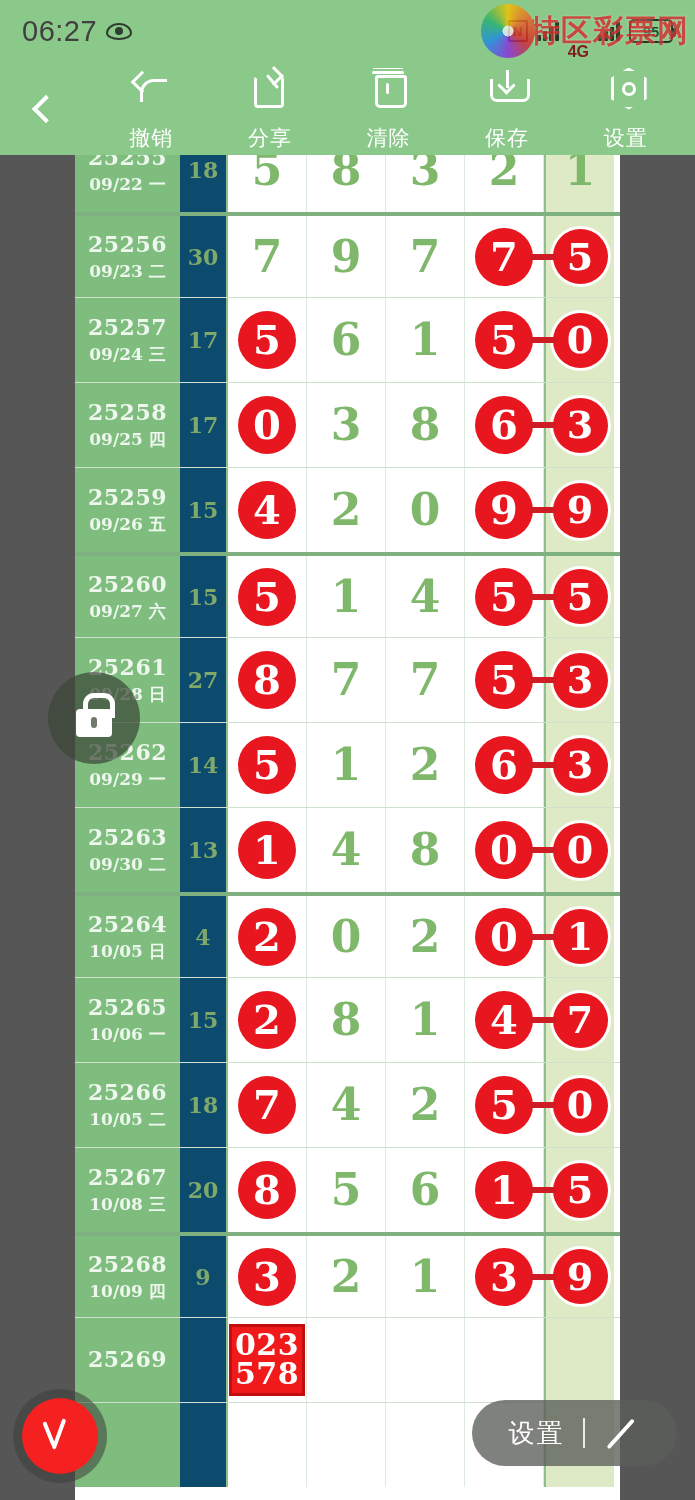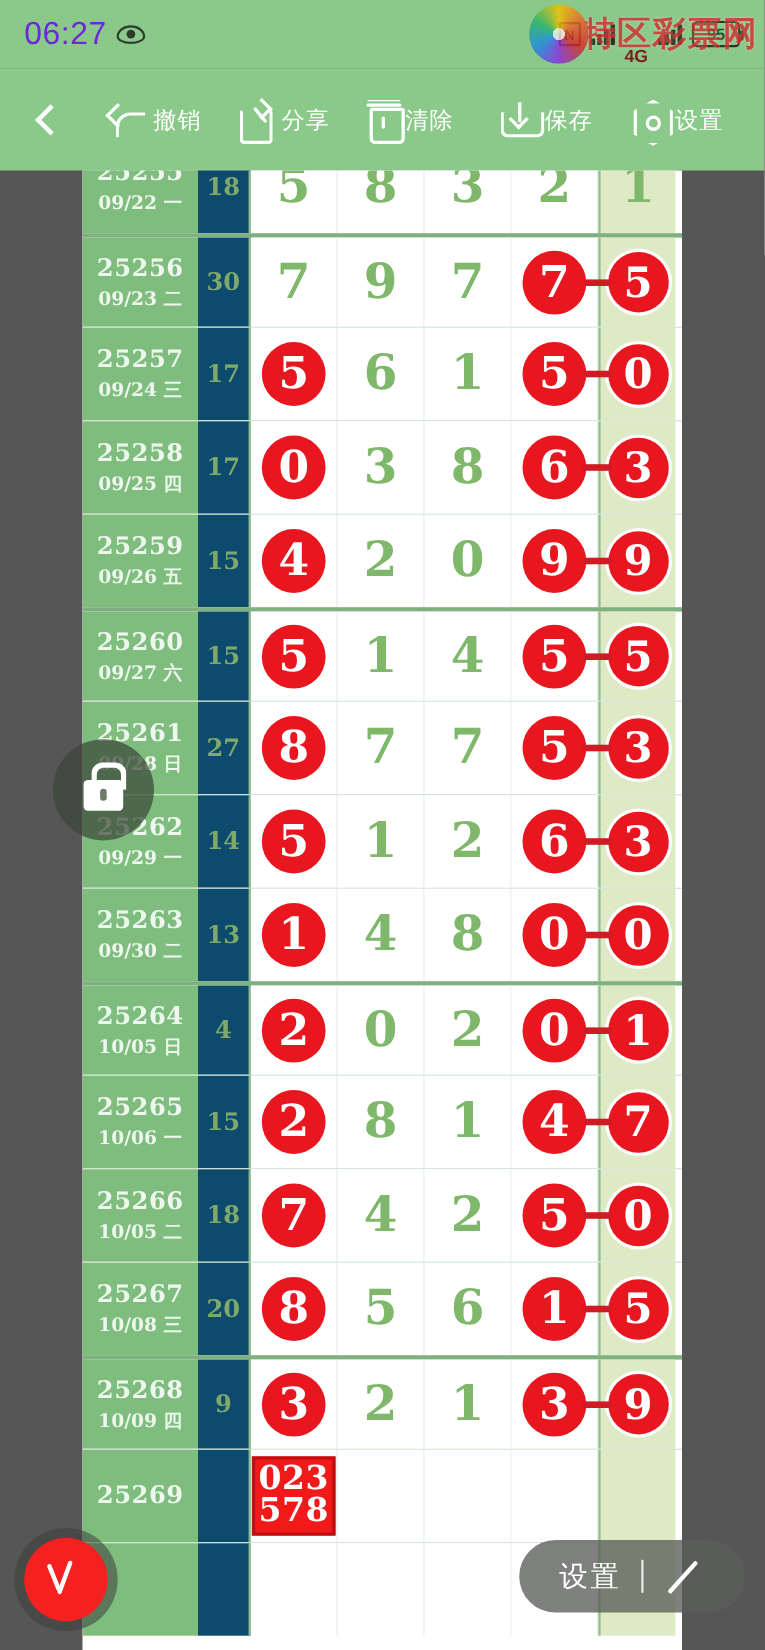--- a/index.html
+++ b/index.html
@@ -12,21 +12,21 @@
   #app { position: relative; width: 695px; height: 1500px; overflow: hidden; }
 
   
   .statusbar {
     position: absolute; left: 0; top: 0; width: 695px; height: 62px;
     background: #8bc98b;
     display: flex; align-items: center; justify-content: space-between;
     padding: 0 22px;
   }
   .sb-left { display: flex; align-items: center; gap: 9px; }
-  .sb-time { font-size: 29px; color: #6d28d9; letter-spacing: .5px; font-weight: 500; }
+  .sb-time { font-size: 29px; color: #404040; letter-spacing: .5px; font-weight: 500; }
   .sb-right { display: flex; align-items: center; gap: 9px; }
   .eye-ic { width: 26px; height: 17px; position: relative; }
   .eye-ic::before{
     content:""; position:absolute; inset:0;
     border:2.4px solid #2f3c2f; border-radius:50% 50% 50% 50%/60% 60% 40% 40%;
   }
   .eye-ic::after{
     content:""; position:absolute; left:9px; top:4px; width:8px; height:8px;
     background:#2f3c2f; border-radius:50%;
   }
@@ -59,21 +59,21 @@
   .toolbar {
     position:absolute; left:0; top:62px; width:695px; height:93px;
     background:#8bc98b; display:flex; align-items:center;
   }
   .tb-back { width:92px; display:flex; align-items:center; justify-content:center;
              height:100%; }
   .chev { width:20px;height:20px;border-left:4px solid #fff;border-bottom:4px solid #fff;
           transform:rotate(45deg); }
   .tb-items { flex:1; display:flex; align-items:center; justify-content:space-around;
               padding-right:10px; height:100%; }
-  .tb-item { display:flex; flex-direction:row; align-items:center; gap:6px; width:104px;}
+  .tb-item { display:flex; flex-direction:column; align-items:center; gap:18px; width:104px;}
   .tb-ic { height:40px; display:flex; align-items:center; justify-content:center; }
   .tb-lbl { font-size:21px; color:#fff; letter-spacing:1px; }
 
   .ic-undo{ width:34px;height:30px;position:relative;}
   .ic-undo::before{content:"";position:absolute;left:6px;top:8px;width:24px;height:20px;
      border:3.4px solid #fff;border-right:none;border-bottom:none;border-radius:14px 0 0 0;
      transform:skewX(0deg);}
   .ic-undo::after{content:"";position:absolute;left:0px;top:3px;width:13px;height:13px;
      border-left:3.4px solid #fff;border-bottom:3.4px solid #fff;transform:rotate(45deg);}
   .ic-trash{width:26px;height:33px;position:relative;}

